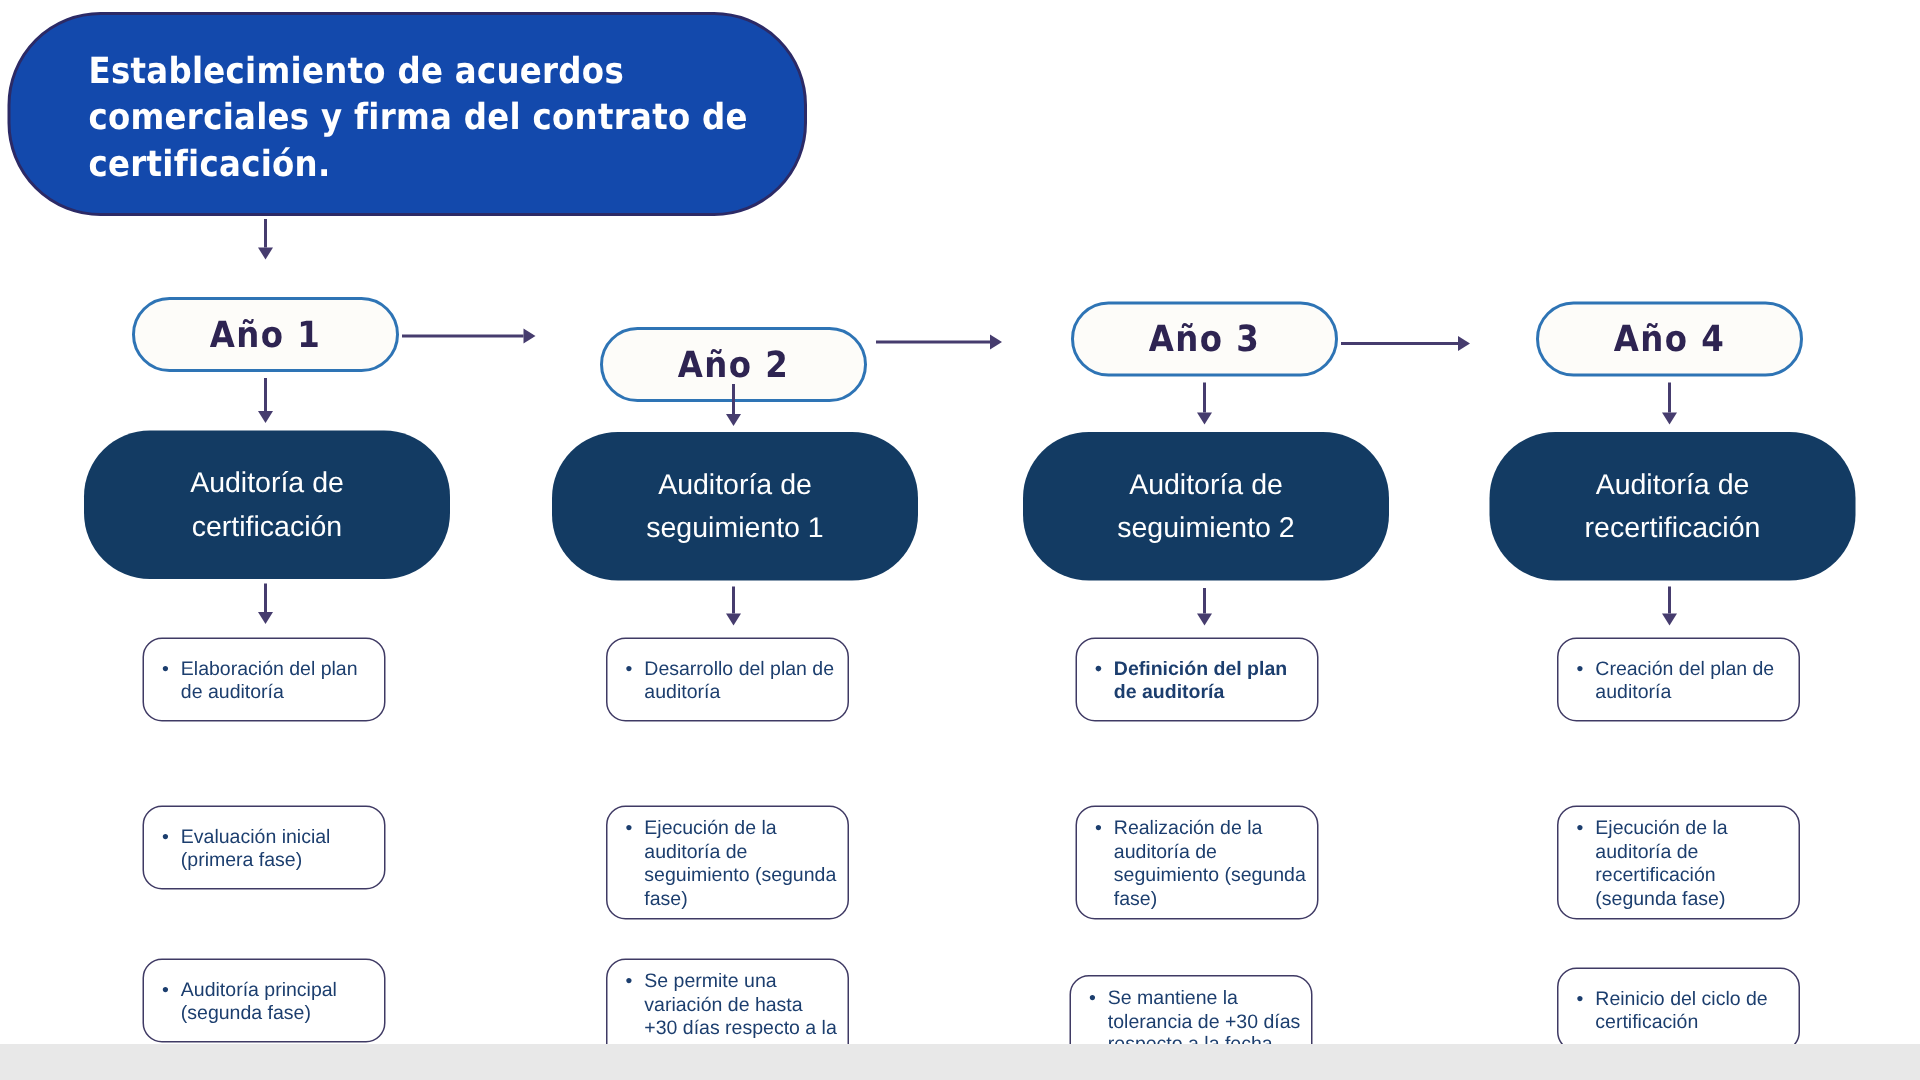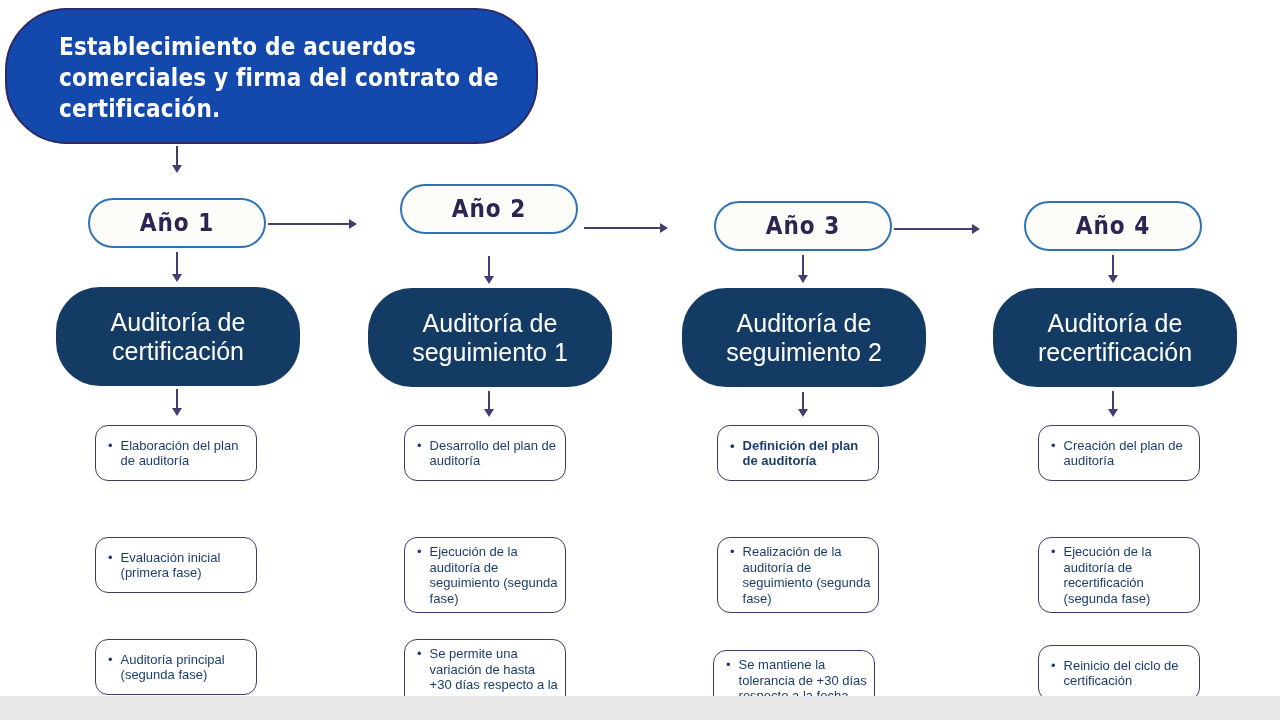--- a/index.html
+++ b/index.html
@@ -33,21 +33,21 @@
     color:var(--pill-text);display:flex;align-items:center;justify-content:center;
     font-family:"DejaVu Sans",sans-serif;font-stretch:condensed;
     font-weight:800;font-size:24px;letter-spacing:1px;
   }
 
   
   .stage{
     position:absolute;width:244px;height:99px;border-radius:44px;
     background:var(--stage-fill);color:var(--stage-text);
     display:flex;align-items:center;justify-content:center;text-align:center;
-    font-size:25px;line-height:29px;padding:0 20px;font-weight:400;
+    font-size:19px;line-height:29px;padding:0 20px;font-weight:400;
   }
 
   
   .note{
     position:absolute;width:162px;min-height:56px;background:#fff;
     border:1.5px solid var(--note-border);border-radius:13px;
     display:flex;align-items:center;padding:6px 6px 6px 12px;
     color:var(--note-text);font-size:13px;line-height:15.5px;
   }
   .note-body{display:flex;align-items:flex-start;}
@@ -75,21 +75,21 @@
 
   <div class="banner">
     <span class="bl">Establecimiento de acuerdos</span>
     <span class="bl">comerciales y firma del contrato de</span>
     <span class="bl">certificación.</span>
   </div>
 
   <div class="v-arrow" style="left:176px;top:146px;height:19px;"></div>
 
   <div class="pill" style="left:88px;top:198px;">Año 1</div>
-  <div class="pill" style="left:400px;top:184px;">Año 2</div>
+  <div class="pill" style="left:400px;top:218px;">Año 2</div>
   <div class="pill" style="left:714px;top:201px;">Año 3</div>
   <div class="pill" style="left:1024px;top:201px;">Año 4</div>
 
   <div class="h-arrow" style="left:268px;top:223px;width:81px;"></div>
   <div class="h-arrow" style="left:584px;top:227px;width:76px;"></div>
   <div class="h-arrow" style="left:894px;top:228px;width:78px;"></div>
 
   <div class="v-arrow" style="left:176px;top:252px;height:22px;"></div>
   <div class="v-arrow" style="left:488px;top:256px;height:20px;"></div>
   <div class="v-arrow" style="left:802px;top:255px;height:20px;"></div>

